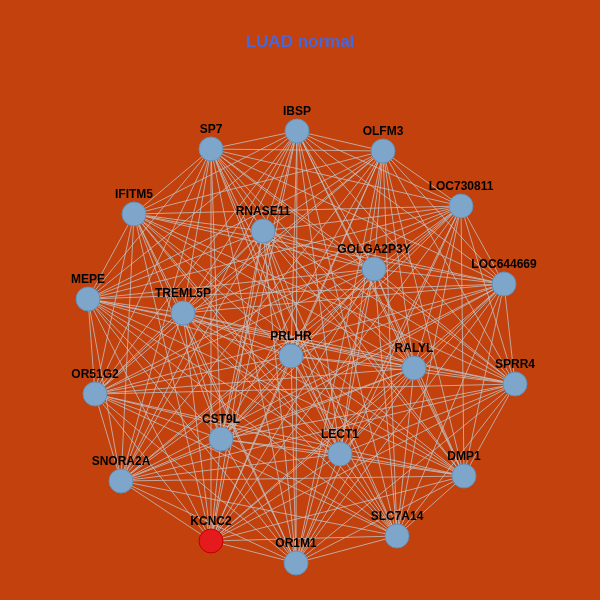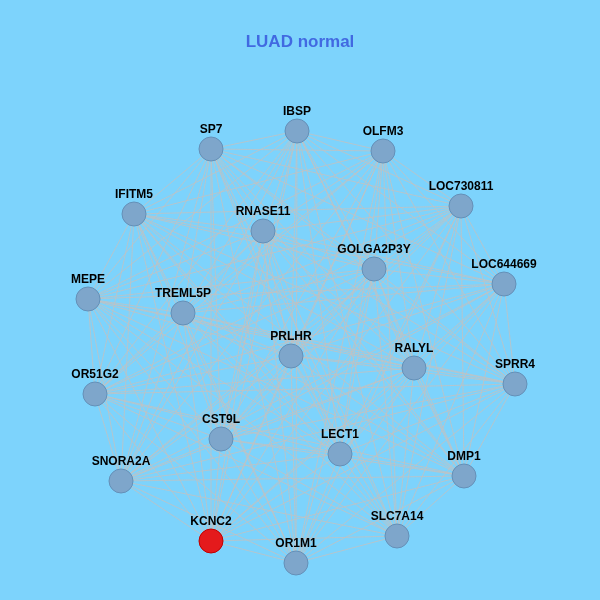--- a/index.html
+++ b/index.html
@@ -7,21 +7,21 @@
     padding: 0;
     background: #ffffff;
     width: 600px;
     height: 600px;
     font-family: "Liberation Sans", sans-serif;
   }
   #stage {
     position: relative;
     width: 600px;
     height: 600px;
-    background: #7dd3fc;
+    background: #c2410c;
   }
   svg { display: block; }
   .plot-title {
     font-family: "Liberation Sans", sans-serif;
     font-weight: bold;
     font-size: 17px;
     text-anchor: middle;
   }
   .node-label {
     font-family: "Liberation Sans", sans-serif;

